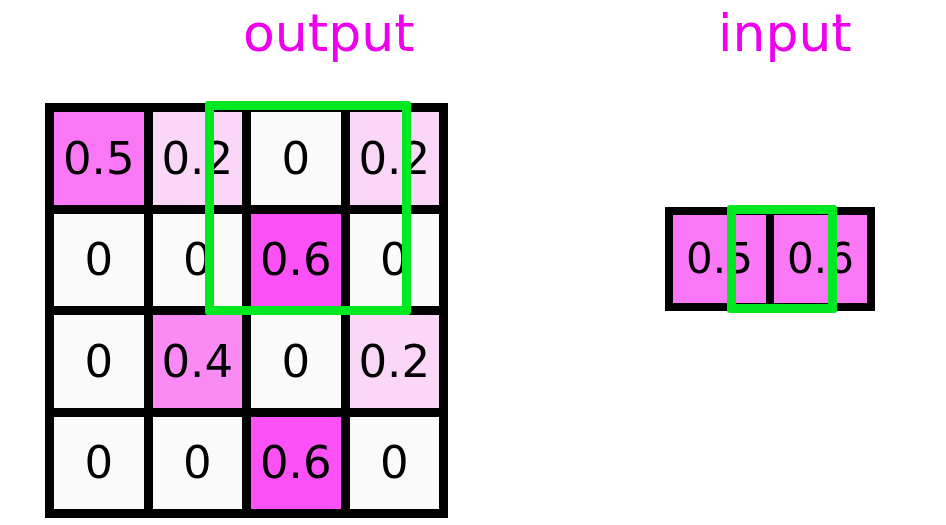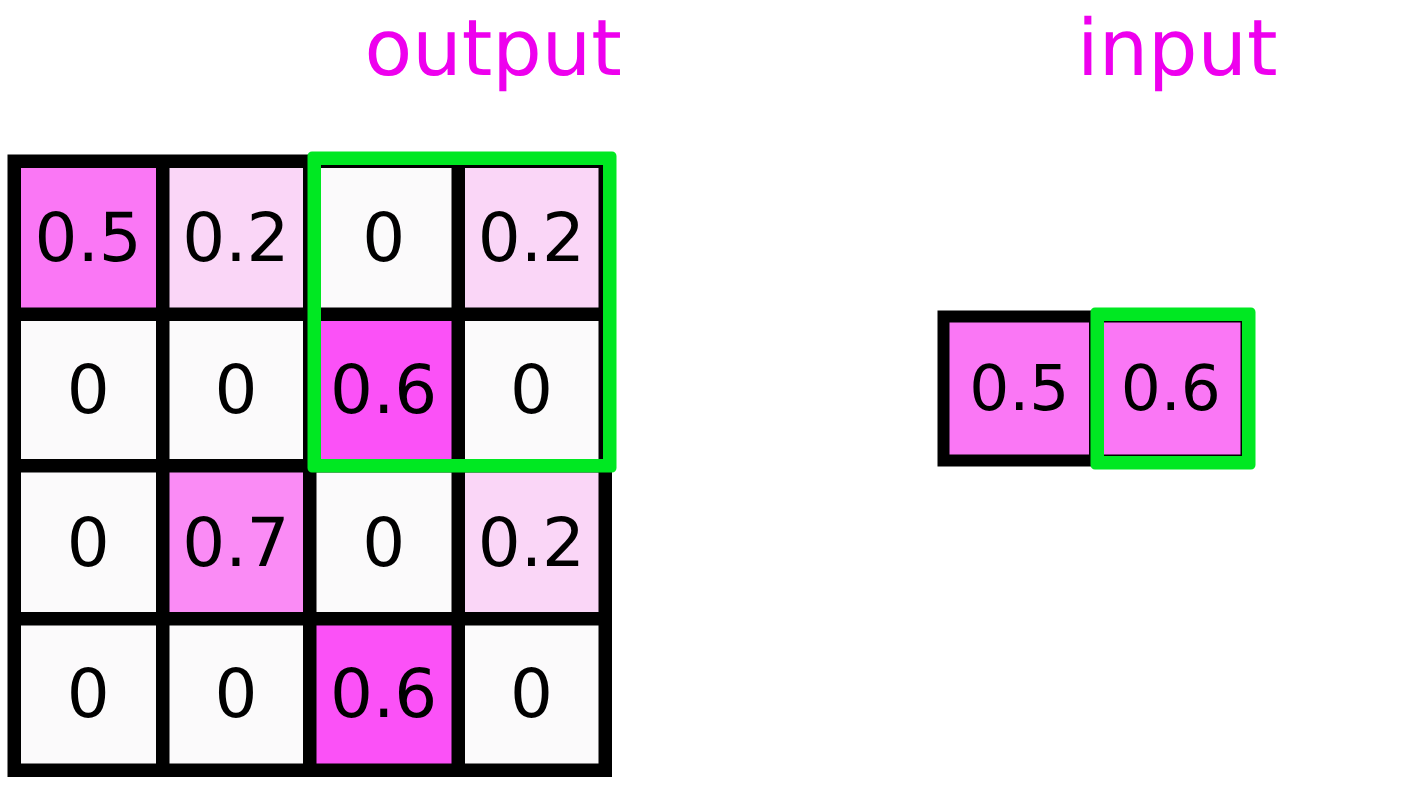--- a/index.html
+++ b/index.html
@@ -27,20 +27,21 @@
   }
   #input-title  { left: 243px; top: 7px; }
   #output-title { left: 718px; top: 7px; }
 
   
   .grid {
     position: absolute;
     display: grid;
     background: #000000;
     box-sizing: border-box;
+    margin-left: 40px;
   }
   .cell {
     position: relative;
     display: flex;
     align-items: center;
     justify-content: center;
     box-sizing: border-box;
     color: #000000;
     font-family: "DejaVu Sans", sans-serif;
     line-height: 1;
@@ -126,21 +127,21 @@
       <span>0.6</span>
     </div>
   <div class="cell" style="background: rgb(251, 250, 251);">
       <span>0</span>
     </div>
 
   <div class="cell" style="background: rgb(251, 250, 251);">
       <span>0</span>
     </div>
   <div class="cell" style="background: rgb(250, 139, 245);">
-      <span>0.7</span>
+      <span>0.4</span>
     </div>
   <div class="cell" style="background: rgb(251, 250, 251);">
       <span>0</span>
     </div>
   <div class="cell" style="background: rgb(250, 214, 247);">
       <span>0.2</span>
     </div>
 
   <div class="cell" style="background: rgb(251, 250, 251);">
       <span>0</span>

